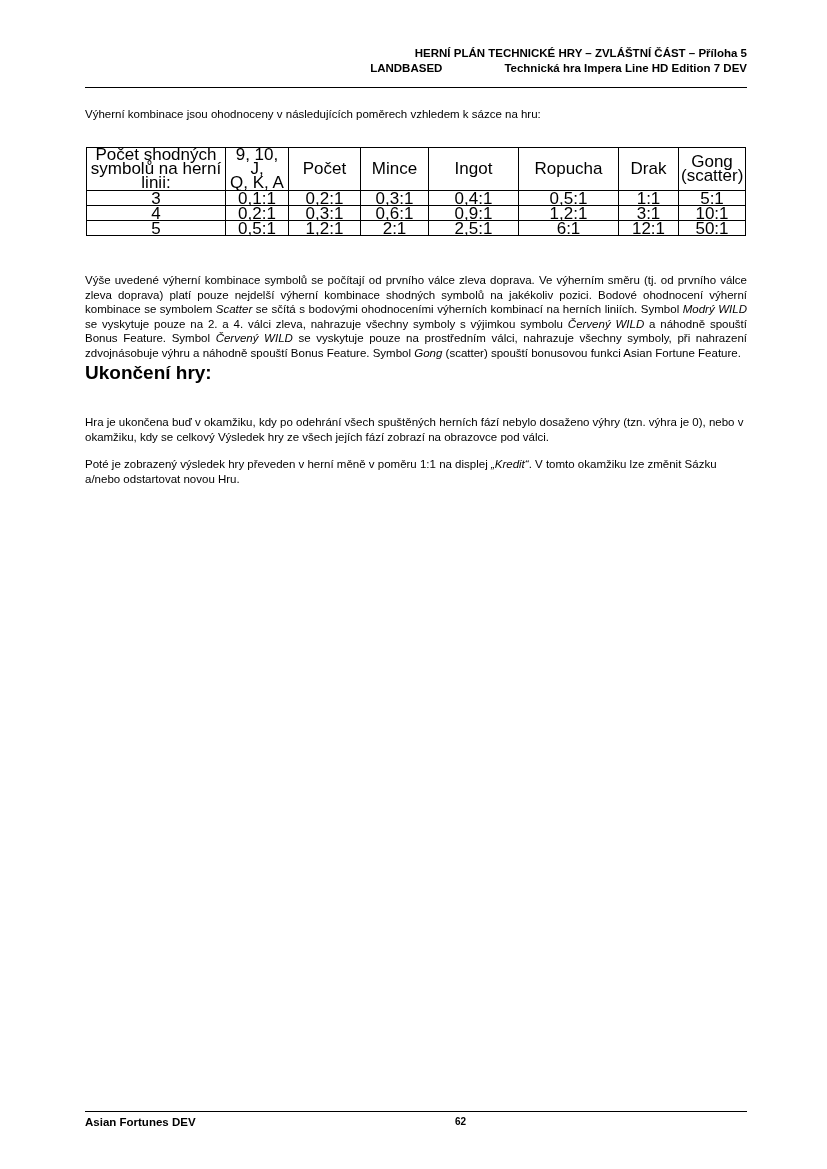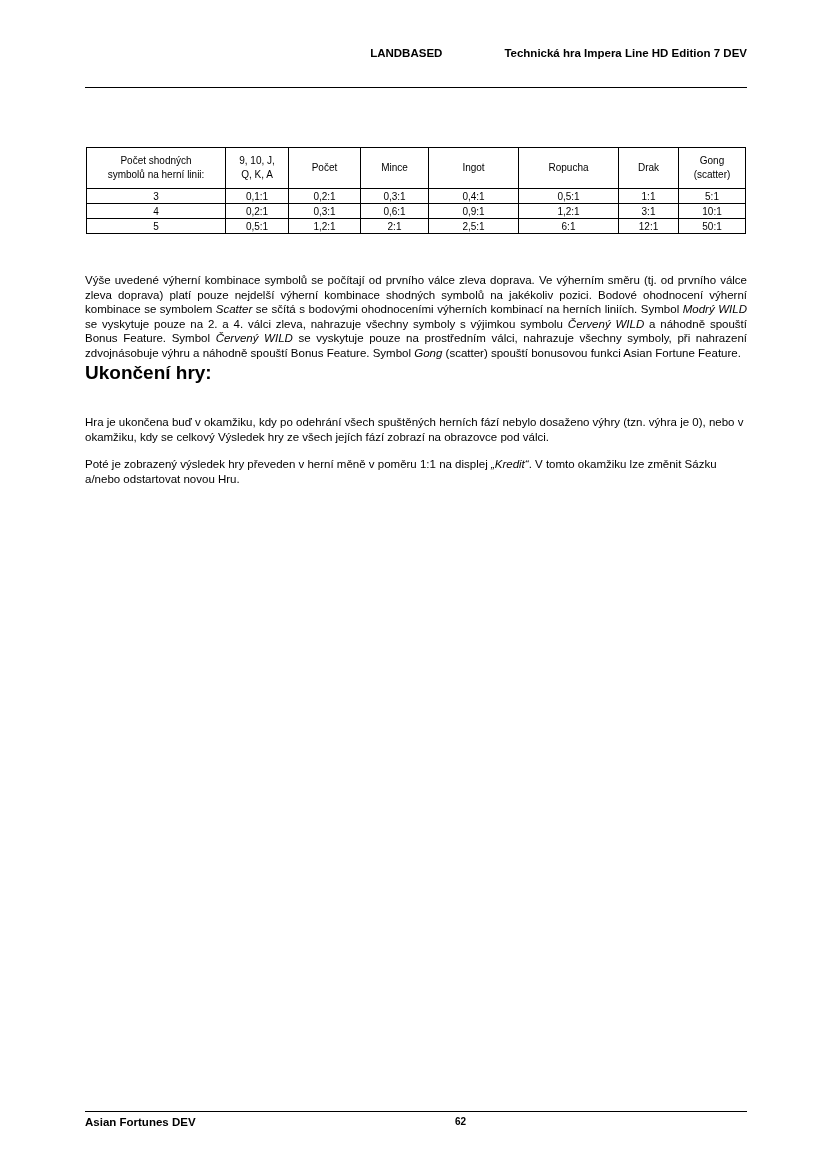--- a/index.html
+++ b/index.html
@@ -40,21 +40,21 @@
     font-size: 11.5px;
     line-height: 14.2px;
   }
   
   .payout-table {
     position: absolute;
     top: 147px; left: 86px;
     width: 659px;
     border-collapse: collapse;
     table-layout: fixed;
-    font-size: 10px;
+    font-size: 17px;
     padding-left: 36px;
   }
   .payout-table th, .payout-table td {
     border: 1px solid #000;
     text-align: center;
     vertical-align: middle;
     padding: 0 2px;
     overflow: hidden;
   }
   .payout-table th {
@@ -103,28 +103,30 @@
     font-size: 10px;
     font-weight: bold;
   }
 </style>
 </head>
 <body>
 
 <div class="page">
 
   <div class="doc-header">
+    <div>HERNÍ PLÁN TECHNICKÉ HRY – ZVLÁŠTNÍ ČÁST – Příloha 5</div>
     <div class="doc-header-line2">
       <span>LANDBASED</span>
       <span>Technická hra Impera Line HD Edition 7 DEV</span>
     </div>
   </div>
   <div class="header-rule"></div>
 
   <div class="intro">
+    <div>Výherní kombinace jsou ohodnoceny v následujících poměrech vzhledem k sázce na hru:</div>
   </div>
 
   <table class="payout-table">
     <colgroup>
       <col style="width:139px">
         <col style="width:63px">
         <col style="width:72px">
         <col style="width:68px">
       <col style="width:90px">
         <col style="width:100px">

